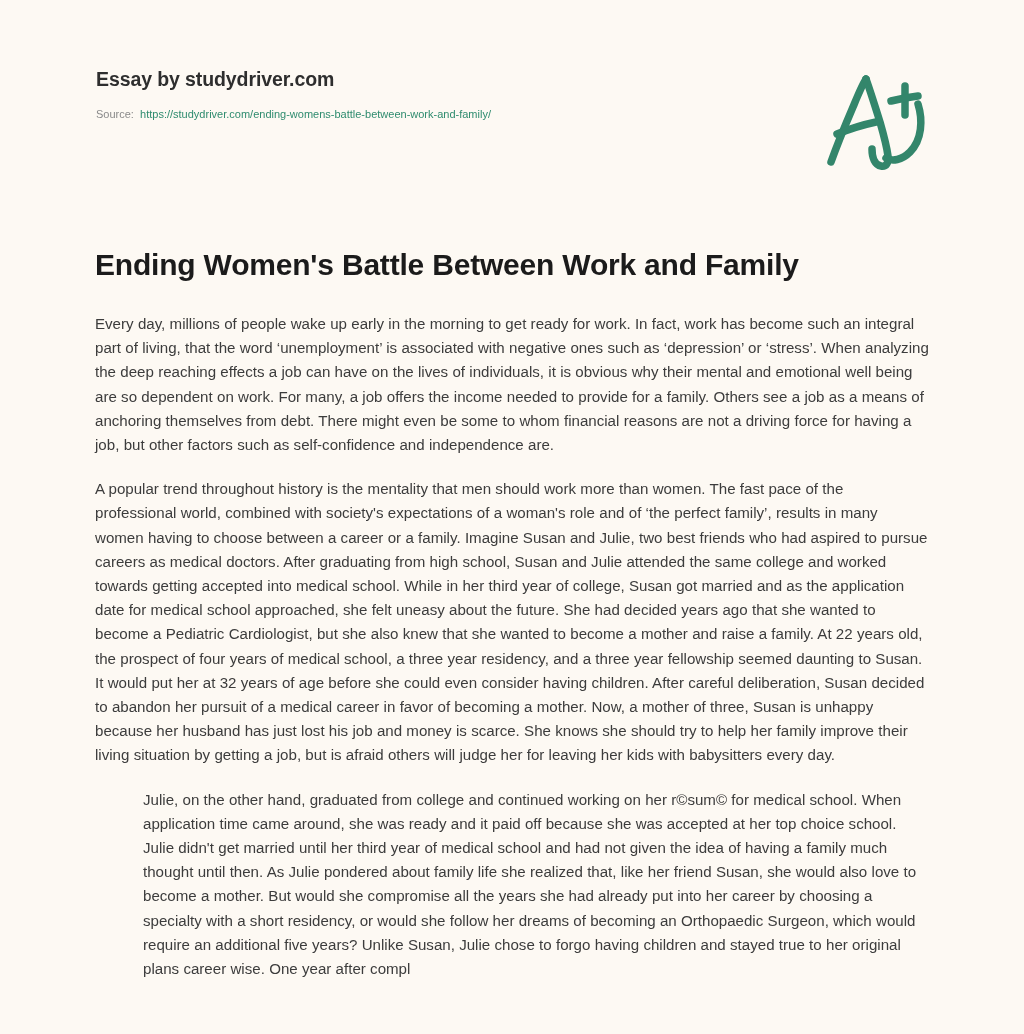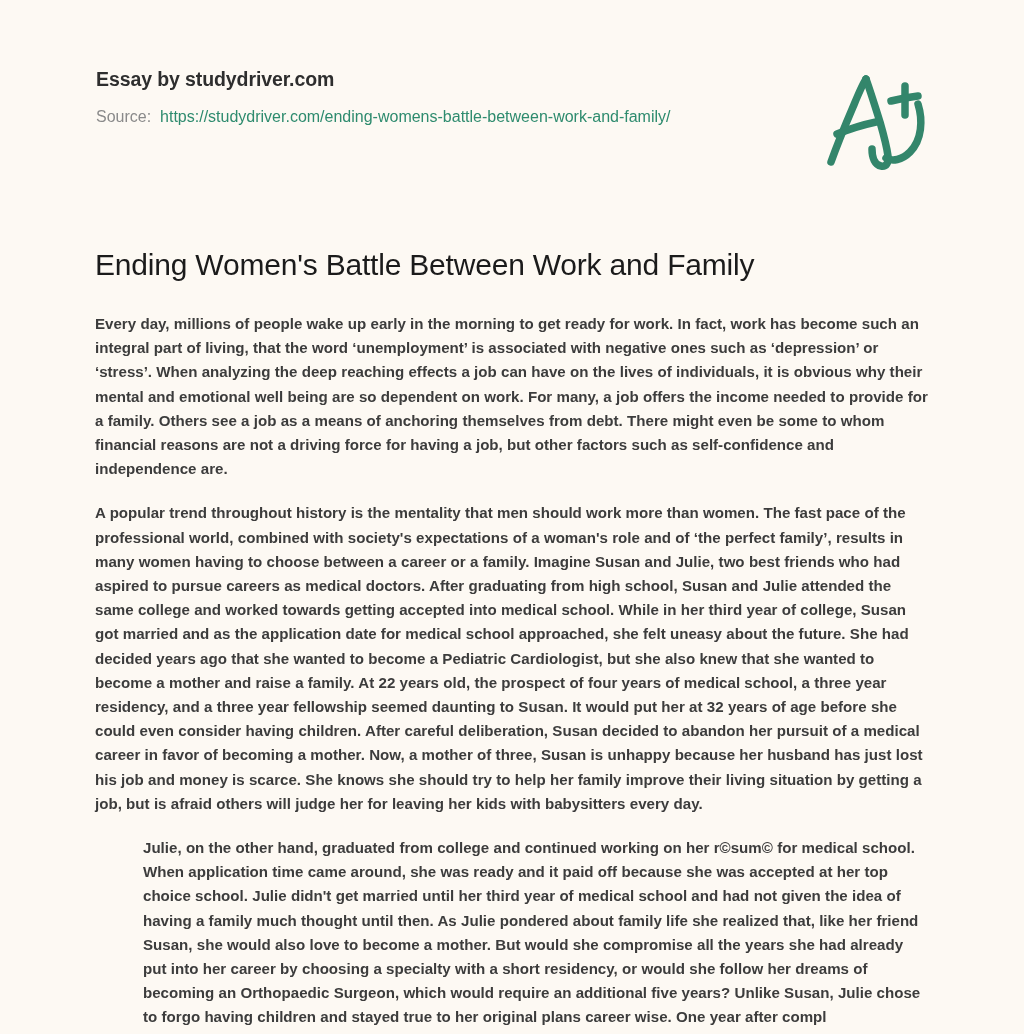--- a/index.html
+++ b/index.html
@@ -38,21 +38,21 @@
   .essay-by {
     font-size: 19.5px;
     font-weight: bold;
     color: #2e2e2e;
     letter-spacing: -0.1px;
     line-height: 1.2;
     margin: 0;
   }
   .source-line {
     margin-top: 16px;
-    font-size: 16px;
+    font-size: 11px;
     line-height: 1.3;
     color: #8a8a8a;
     white-space: nowrap;
   }
   .source-label {
     color: #8a8a8a;
   }
   .source-url {
     color: #2e8b6e;
     text-decoration: none;
@@ -72,41 +72,40 @@
   }
 
   
   .doc-title {
     position: absolute;
     left: 95px;
     top: 246px;
     width: 860px;
     margin: 0;
     font-size: 30px;
-    font-weight: 400;
+    font-weight: 700;
     color: #1b1b1b;
     letter-spacing: -0.2px;
     line-height: 1.25;
   }
 
   
   .body-copy {
     position: absolute;
     left: 95px;
     top: 312px;
     width: 834px;
   }
   .body-copy p {
     margin: 0 0 20px 0;
     font-size: 15.1px;
     line-height: 24.2px;
     color: #3c3c3c;
     text-align: left;
     word-spacing: 0.1px;
-    font-weight: bold;
   }
   .body-copy p:last-child {
     margin-bottom: 0;
     margin-left: 48px;
   }
 </style>
 </head>
 <body>
 
 <div class="page">

